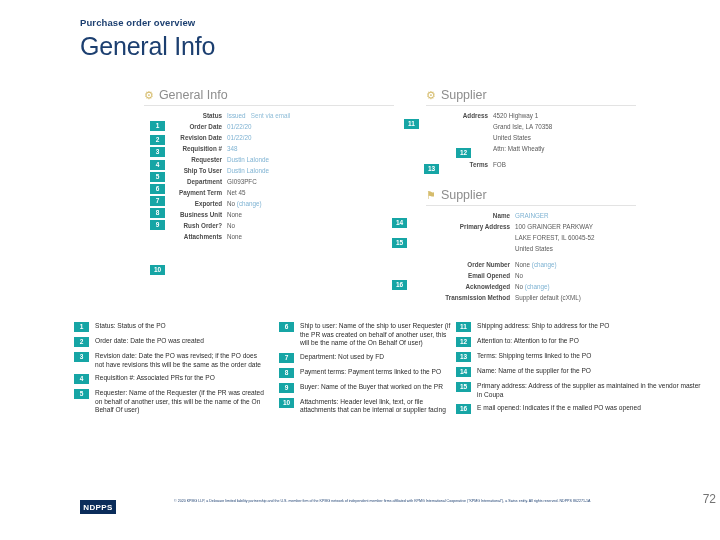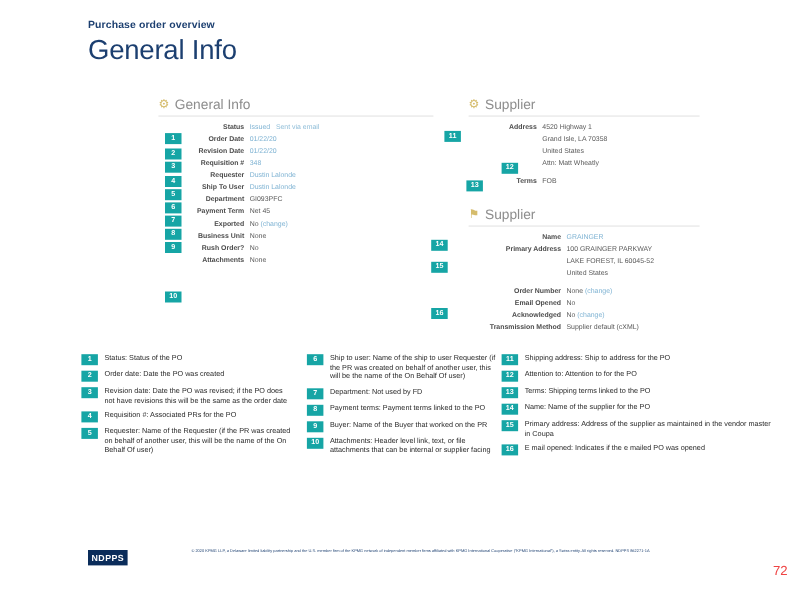--- a/index.html
+++ b/index.html
@@ -81,22 +81,22 @@
   }
   .kpmg-logo span{
     color:#ffffff;font-size:8px;font-weight:bold;letter-spacing:.4px;
     font-family:"Liberation Sans", sans-serif;
   }
   .disclaimer{
     position:absolute;left:150px;top:498px;width:450px;
     font-size:3.6px;line-height:6px;color:#1c3f70;
   }
   .pagenum{
-    position:absolute;right:28px;top:512px;
-    font-size:12px;color:#ef4444;
+    position:absolute;right:28px;top:492px;
+    font-size:12px;color:#737373;
   }
 </style>
 </head>
 <body>
 
 <div class="slide">
 
   <div class="eyebrow">Purchase order overview</div>
   <div class="title">General Info</div>
 

